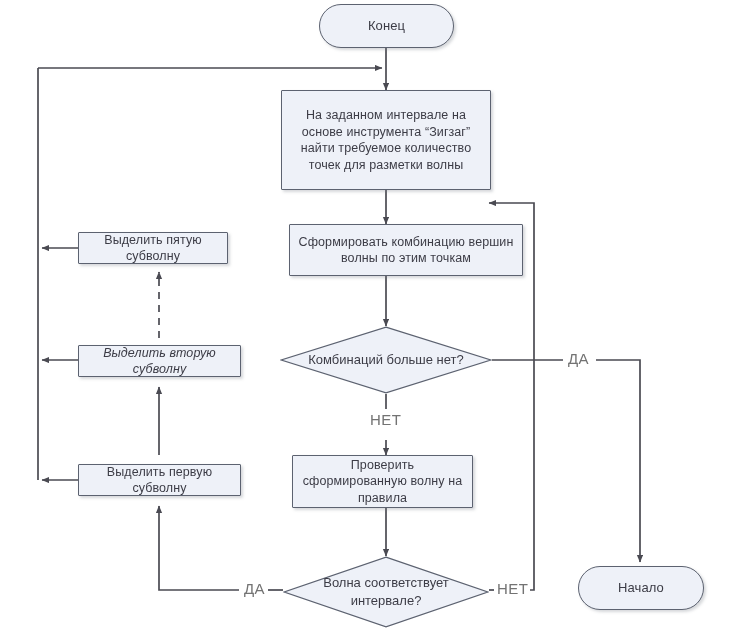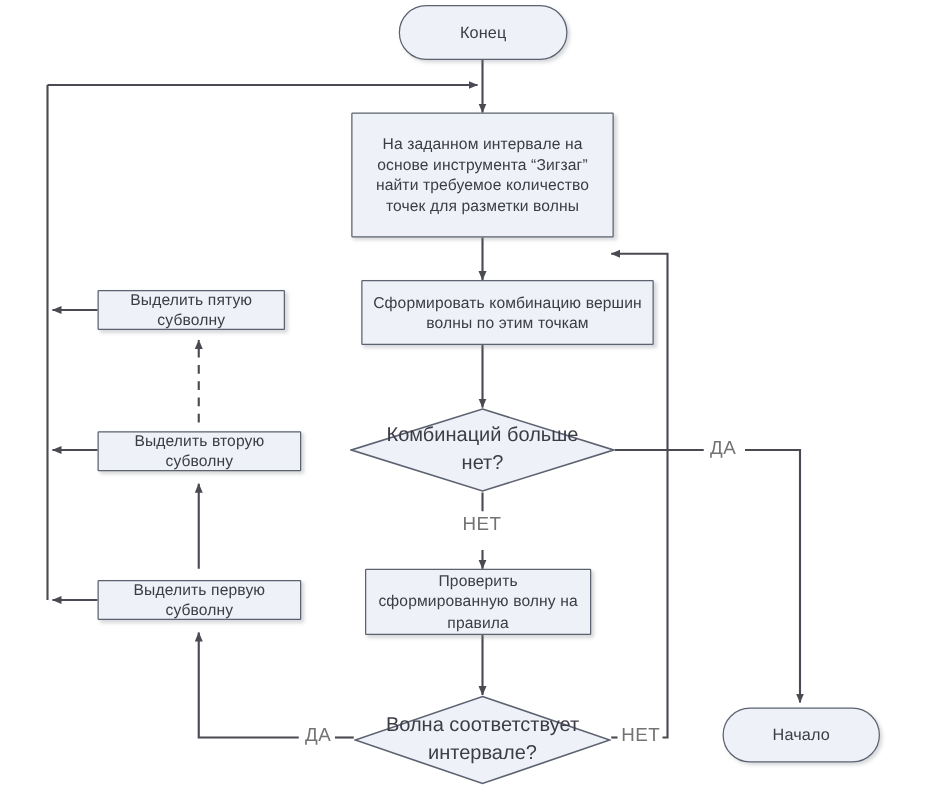--- a/index.html
+++ b/index.html
@@ -59,21 +59,21 @@
     justify-content: center;
   }
   .decision-wrap svg {
     position: absolute;
     left: 0;
     top: 0;
   }
   .decision-wrap .label {
     position: relative;
     z-index: 3;
-    font-size: 16px;
+    font-size: 13px;
     color: #3c3c46;
     text-align: center;
     line-height: 1.35;
     width: 84%;
   }
   .edge-label {
     position: absolute;
     font-size: 15px;
     color: #737373;
     font-weight: 400;
@@ -165,21 +165,21 @@
   </div>
 
   <div class="node terminator" style="left:578px; top:566px; width:126px; height:44px;">
     <span class="label">Начало</span>
   </div>
 
   <div class="node process" style="left:78px; top:232px; width:150px; height:32px;">
     <span class="label">Выделить пятую субволну</span>
   </div>
 
-  <div class="node process" style="left:78px; top:345px; width:163px; height:32px;">
+  <div class="node process" style="left:78px; top:345px; width:163px; height:32px;font-style:italic;">
     <span class="label">Выделить вторую субволну</span>
   </div>
 
   <div class="node process" style="left:78px; top:464px; width:163px; height:32px;">
     <span class="label">Выделить первую субволну</span>
   </div>
 
   <div class="edge-label" style="left:566px; top:350px;">ДА</div>
 
   <div class="edge-label" style="left:368px; top:411px;">НЕТ</div>

